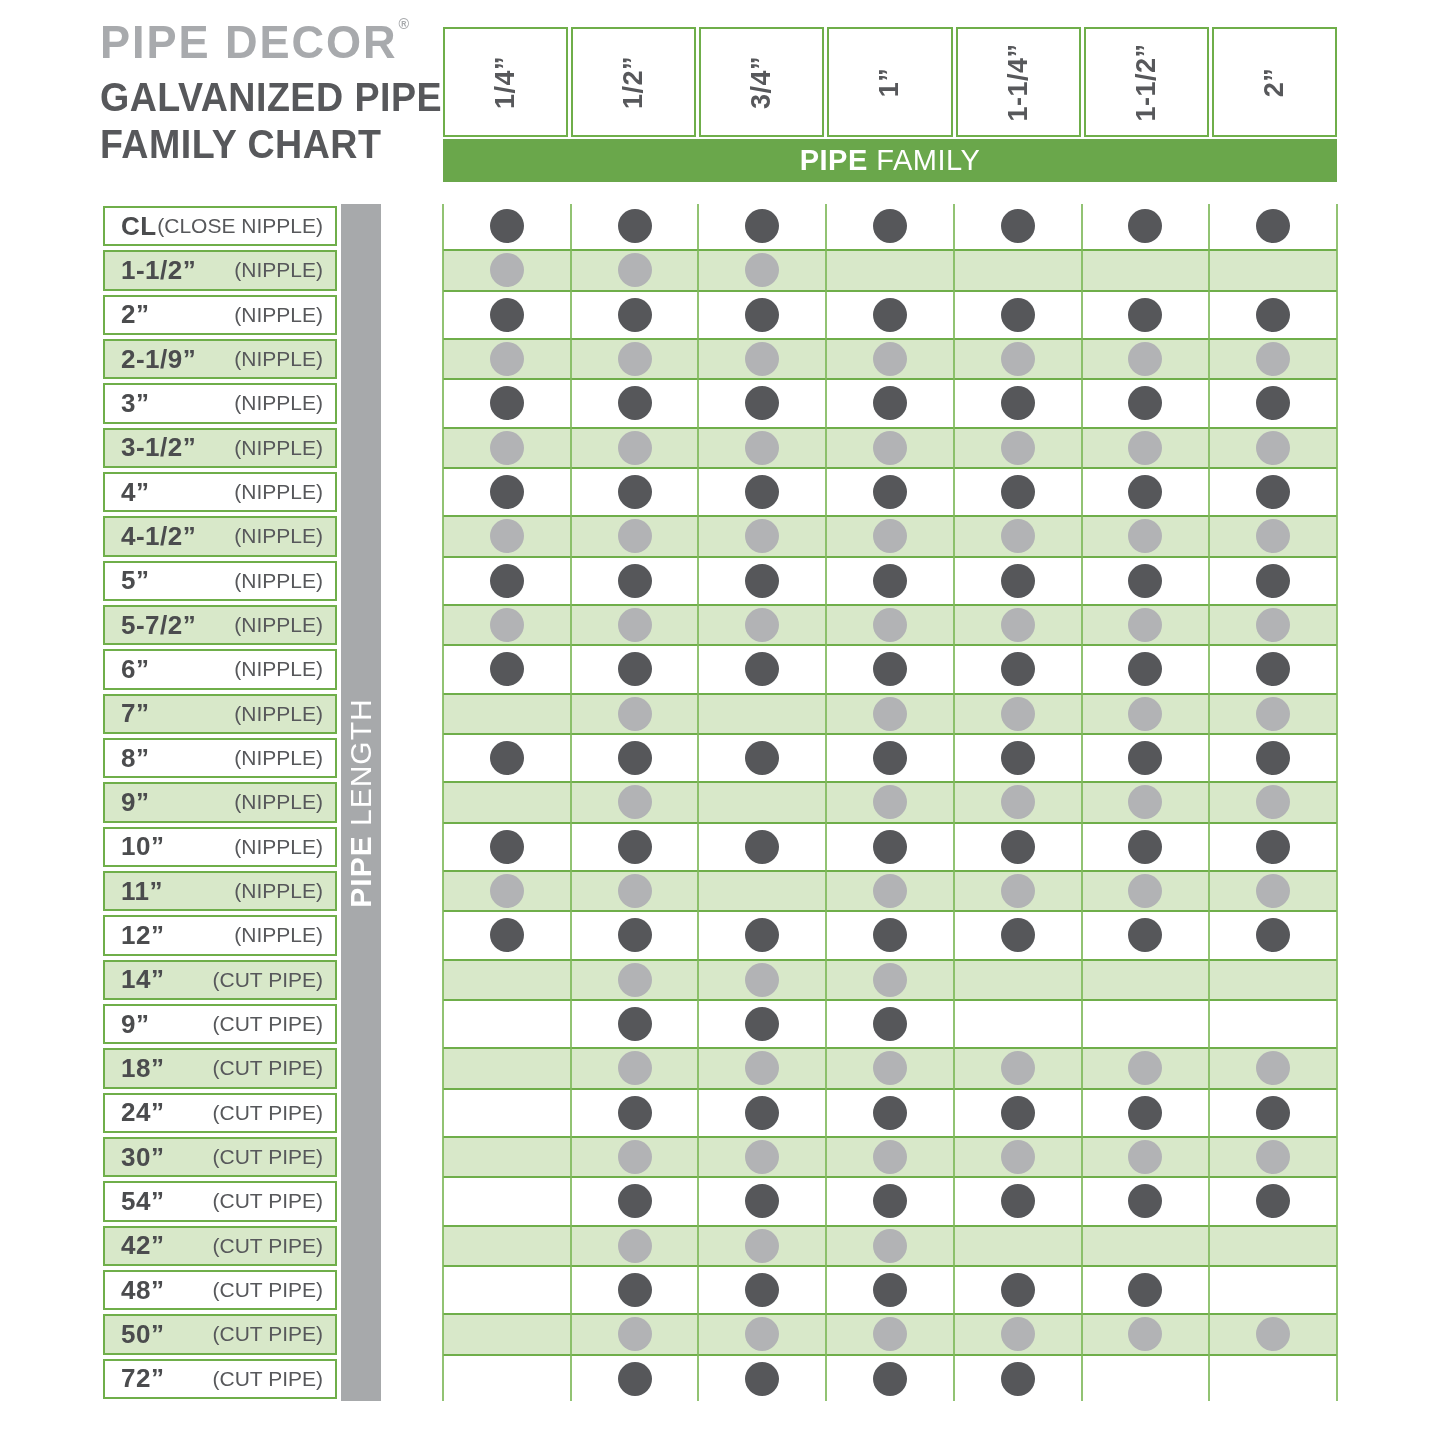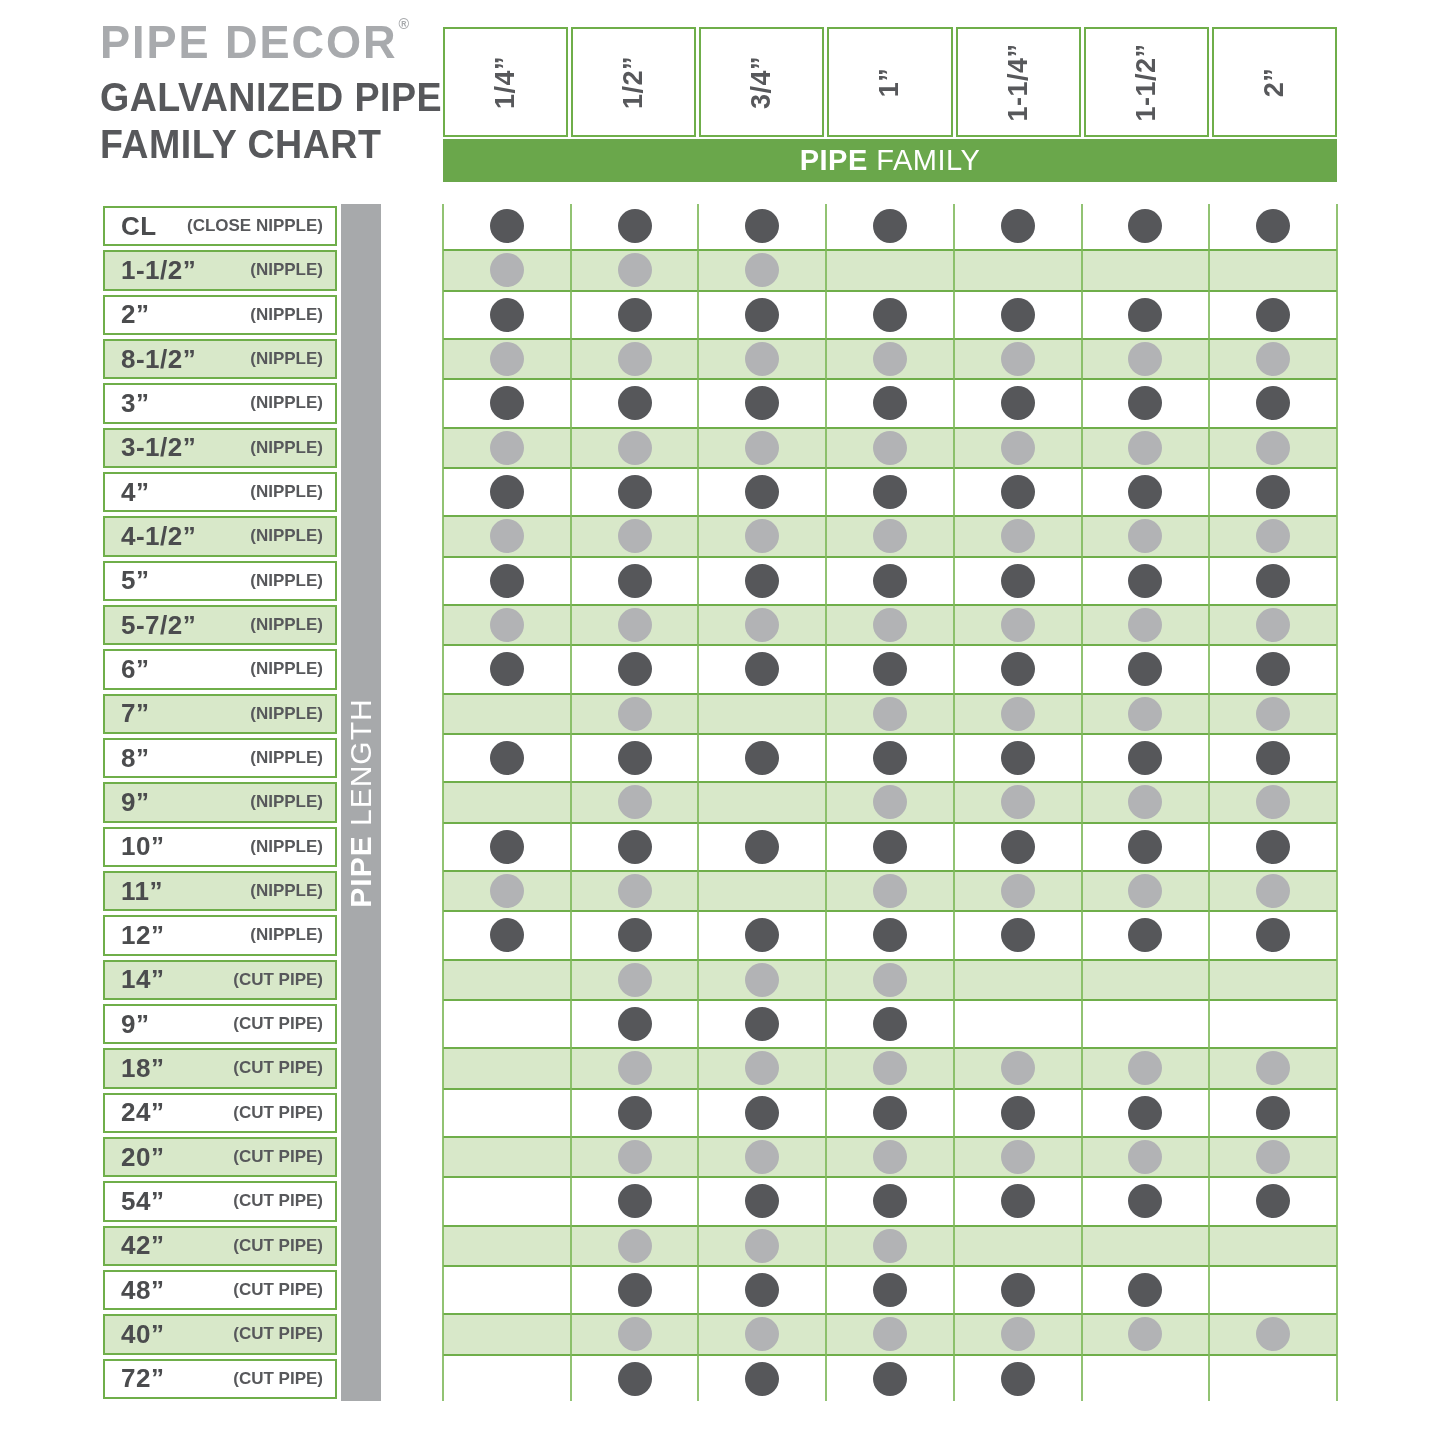--- a/index.html
+++ b/index.html
@@ -55,21 +55,21 @@
   .row{position:relative;height:44.33px;}
   .band{position:absolute;left:343px;width:894px;top:1px;bottom:1px;
         background:var(--band);border-top:2px solid var(--border-green);
         border-bottom:2px solid var(--border-green);box-sizing:border-box;}
   .row-label{position:absolute;left:3px;width:234px;top:2px;bottom:2px;
         background:#fff;border:2px solid var(--border-green);box-sizing:border-box;
         display:flex;align-items:center;justify-content:space-between;
         padding:0 12px 0 16px;}
   .row-label.green{background:var(--band);}
   .row-size{font-size:26px;font-weight:700;color:var(--label-ink);letter-spacing:.5px;white-space:nowrap;}
-  .row-type{font-size:17px;font-weight:700;color:var(--ink);white-space:nowrap;}
+  .row-type{font-size:21px;font-weight:400;color:var(--ink);white-space:nowrap;}
   .dot{position:absolute;top:5px;width:34px;height:34px;border-radius:50%;
         background:var(--dark-dot);z-index:3;}
   .dot.light{background:var(--light-dot);}
 </style>
 </head>
 <body>
 
 <div class="canvas">
 
   <div class="logo">
@@ -154,21 +154,21 @@
           <div class="dot" style="left: 517.571px;"></div>
           <div class="dot" style="left: 645.286px;"></div>
           <div class="dot" style="left: 773px;"></div>
           <div class="dot" style="left: 900.714px;"></div>
           <div class="dot" style="left: 1028.43px;"></div>
           <div class="dot" style="left: 1156.14px;"></div>
         </div>
         <div class="row">
           <div class="band"></div>
           <div class="row-label green">
-            <span class="row-size">8-1/2”</span>
+            <span class="row-size">2-1/9”</span>
             <span class="row-type">(NIPPLE)</span>
           </div>
           <div class="dot light" style="left: 389.857px;"></div>
           <div class="dot light" style="left: 517.571px;"></div>
           <div class="dot light" style="left: 645.286px;"></div>
           <div class="dot light" style="left: 773px;"></div>
           <div class="dot light" style="left: 900.714px;"></div>
           <div class="dot light" style="left: 1028.43px;"></div>
           <div class="dot light" style="left: 1156.14px;"></div>
         </div>
@@ -382,21 +382,21 @@
           <div class="dot" style="left: 517.571px;"></div>
           <div class="dot" style="left: 645.286px;"></div>
           <div class="dot" style="left: 773px;"></div>
           <div class="dot" style="left: 900.714px;"></div>
           <div class="dot" style="left: 1028.43px;"></div>
           <div class="dot" style="left: 1156.14px;"></div>
         </div>
         <div class="row">
           <div class="band"></div>
           <div class="row-label green">
-            <span class="row-size">20”</span>
+            <span class="row-size">30”</span>
             <span class="row-type">(CUT PIPE)</span>
           </div>
           <div class="dot light" style="left: 517.571px;"></div>
           <div class="dot light" style="left: 645.286px;"></div>
           <div class="dot light" style="left: 773px;"></div>
           <div class="dot light" style="left: 900.714px;"></div>
           <div class="dot light" style="left: 1028.43px;"></div>
           <div class="dot light" style="left: 1156.14px;"></div>
         </div>
         <div class="row">
@@ -428,21 +428,21 @@
           </div>
           <div class="dot" style="left: 517.571px;"></div>
           <div class="dot" style="left: 645.286px;"></div>
           <div class="dot" style="left: 773px;"></div>
           <div class="dot" style="left: 900.714px;"></div>
           <div class="dot" style="left: 1028.43px;"></div>
         </div>
         <div class="row">
           <div class="band"></div>
           <div class="row-label green">
-            <span class="row-size">40”</span>
+            <span class="row-size">50”</span>
             <span class="row-type">(CUT PIPE)</span>
           </div>
           <div class="dot light" style="left: 517.571px;"></div>
           <div class="dot light" style="left: 645.286px;"></div>
           <div class="dot light" style="left: 773px;"></div>
           <div class="dot light" style="left: 900.714px;"></div>
           <div class="dot light" style="left: 1028.43px;"></div>
           <div class="dot light" style="left: 1156.14px;"></div>
         </div>
         <div class="row">

